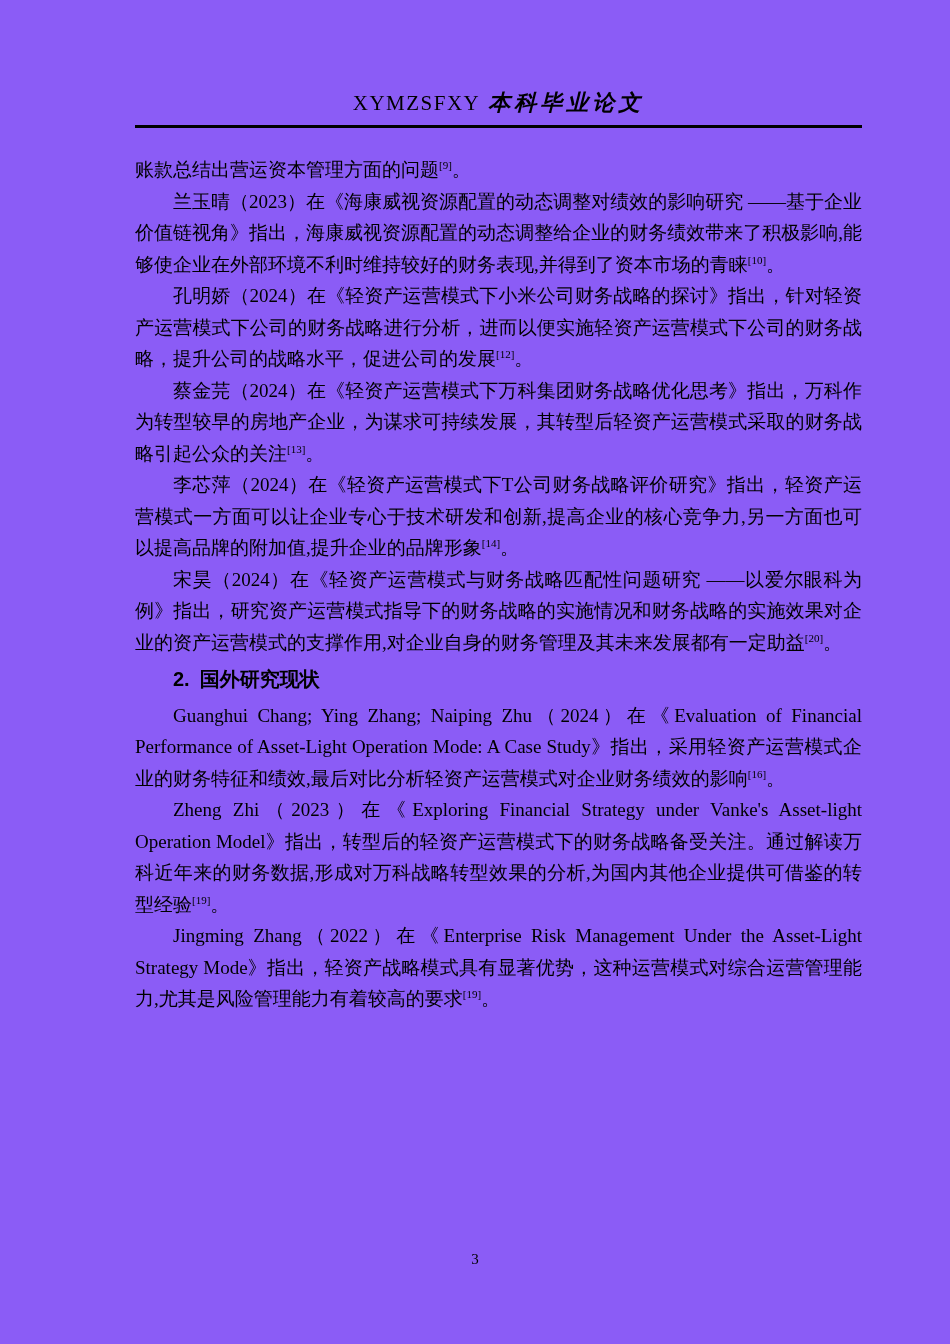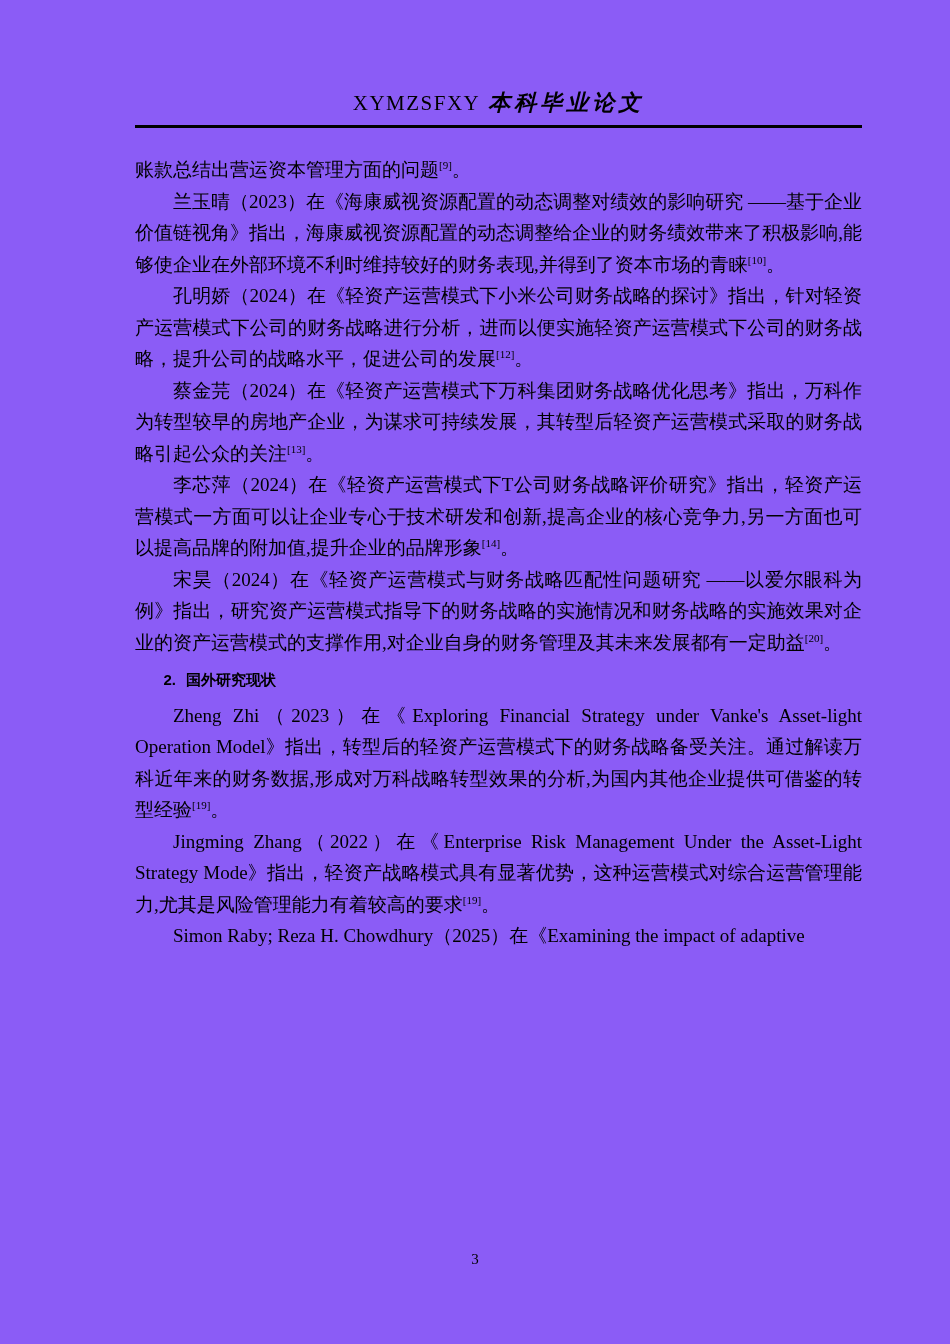--- a/index.html
+++ b/index.html
@@ -61,21 +61,21 @@
     text-indent: 0;
   }
   .ref {
     font-size: 11px;
     line-height: 0;
     vertical-align: super;
   }
   .section-heading {
     margin: 6px 0 4px 0;
     font-family: "Liberation Sans", "DejaVu Sans", sans-serif;
-    font-size: 15px;
+    font-size: 20px;
     font-weight: bold;
     text-indent: 1.9em;
     line-height: 31.5px;
   }
   .section-heading .heading-text {
     margin-left: 10px;
   }
   .doc-footer {
     position: absolute;
     left: 0;
@@ -106,26 +106,26 @@
       <p class="para"><span>孔明娇（2024）在《轻资产运营模式下小米公司财务战略的探讨》指出，针对轻资产运营模式下公司的财务战略进行分析，进而以便实施轻资产运营模式下公司的财务战略，提升公司的战略水平，促进公司的发展</span><sup class="ref">[12]</sup><span>。</span></p>
 
       <p class="para"><span>蔡金芫（2024）在《轻资产运营模式下万科集团财务战略优化思考》指出，万科作为转型较早的房地产企业，为谋求可持续发展，其转型后轻资产运营模式采取的财务战略引起公众的关注</span><sup class="ref">[13]</sup><span>。</span></p>
 
       <p class="para"><span>李芯萍（2024）在《轻资产运营模式下T公司财务战略评价研究》指出，轻资产运营模式一方面可以让企业专心于技术研发和创新,提高企业的核心竞争力,另一方面也可以提高品牌的附加值,提升企业的品牌形象</span><sup class="ref">[14]</sup><span>。</span></p>
 
       <p class="para"><span>宋昊（2024）在《轻资产运营模式与财务战略匹配性问题研究 ——以爱尔眼科为例》指出，研究资产运营模式指导下的财务战略的实施情况和财务战略的实施效果对企业的资产运营模式的支撑作用,对企业自身的财务管理及其未来发展都有一定助益</span><sup class="ref">[20]</sup><span>。</span></p>
 
       <h3 class="section-heading"><span>2.</span><span class="heading-text">国外研究现状</span></h3>
 
+      <p class="para"><span>Guanghui Chang; Ying Zhang; Naiping Zhu（2024）在《Evaluation of Financial Performance of Asset-Light Operation Mode: A Case Study》指出，采用轻资产运营模式企业的财务特征和绩效,最后对比分析轻资产运营模式对企业财务绩效的影响</span><sup class="ref">[16]</sup><span>。</span></p>
 
       <p class="para"><span>Zheng Zhi（2023）在《Exploring Financial Strategy under Vanke's Asset-light Operation Model》指出，转型后的轻资产运营模式下的财务战略备受关注。通过解读万科近年来的财务数据,形成对万科战略转型效果的分析,为国内其他企业提供可借鉴的转型经验</span><sup class="ref">[19]</sup><span>。</span></p>
 
       <p class="para"><span>Jingming Zhang（2022）在《Enterprise Risk Management Under the Asset-Light Strategy Mode》指出，轻资产战略模式具有显著优势，这种运营模式对综合运营管理能力,尤其是风险管理能力有着较高的要求</span><sup class="ref">[19]</sup><span>。</span></p>
 
-      <p class="para"><span>Simon Raby; Reza H. Chowdhury（2025）在《Examining the impact of adaptive</span><sup class="ref"></sup><span></span></p>
 
     </main>
   </div>
 
   <footer class="doc-footer">
     <span>3</span>
   </footer>
 </div>
 
 </body></html>

